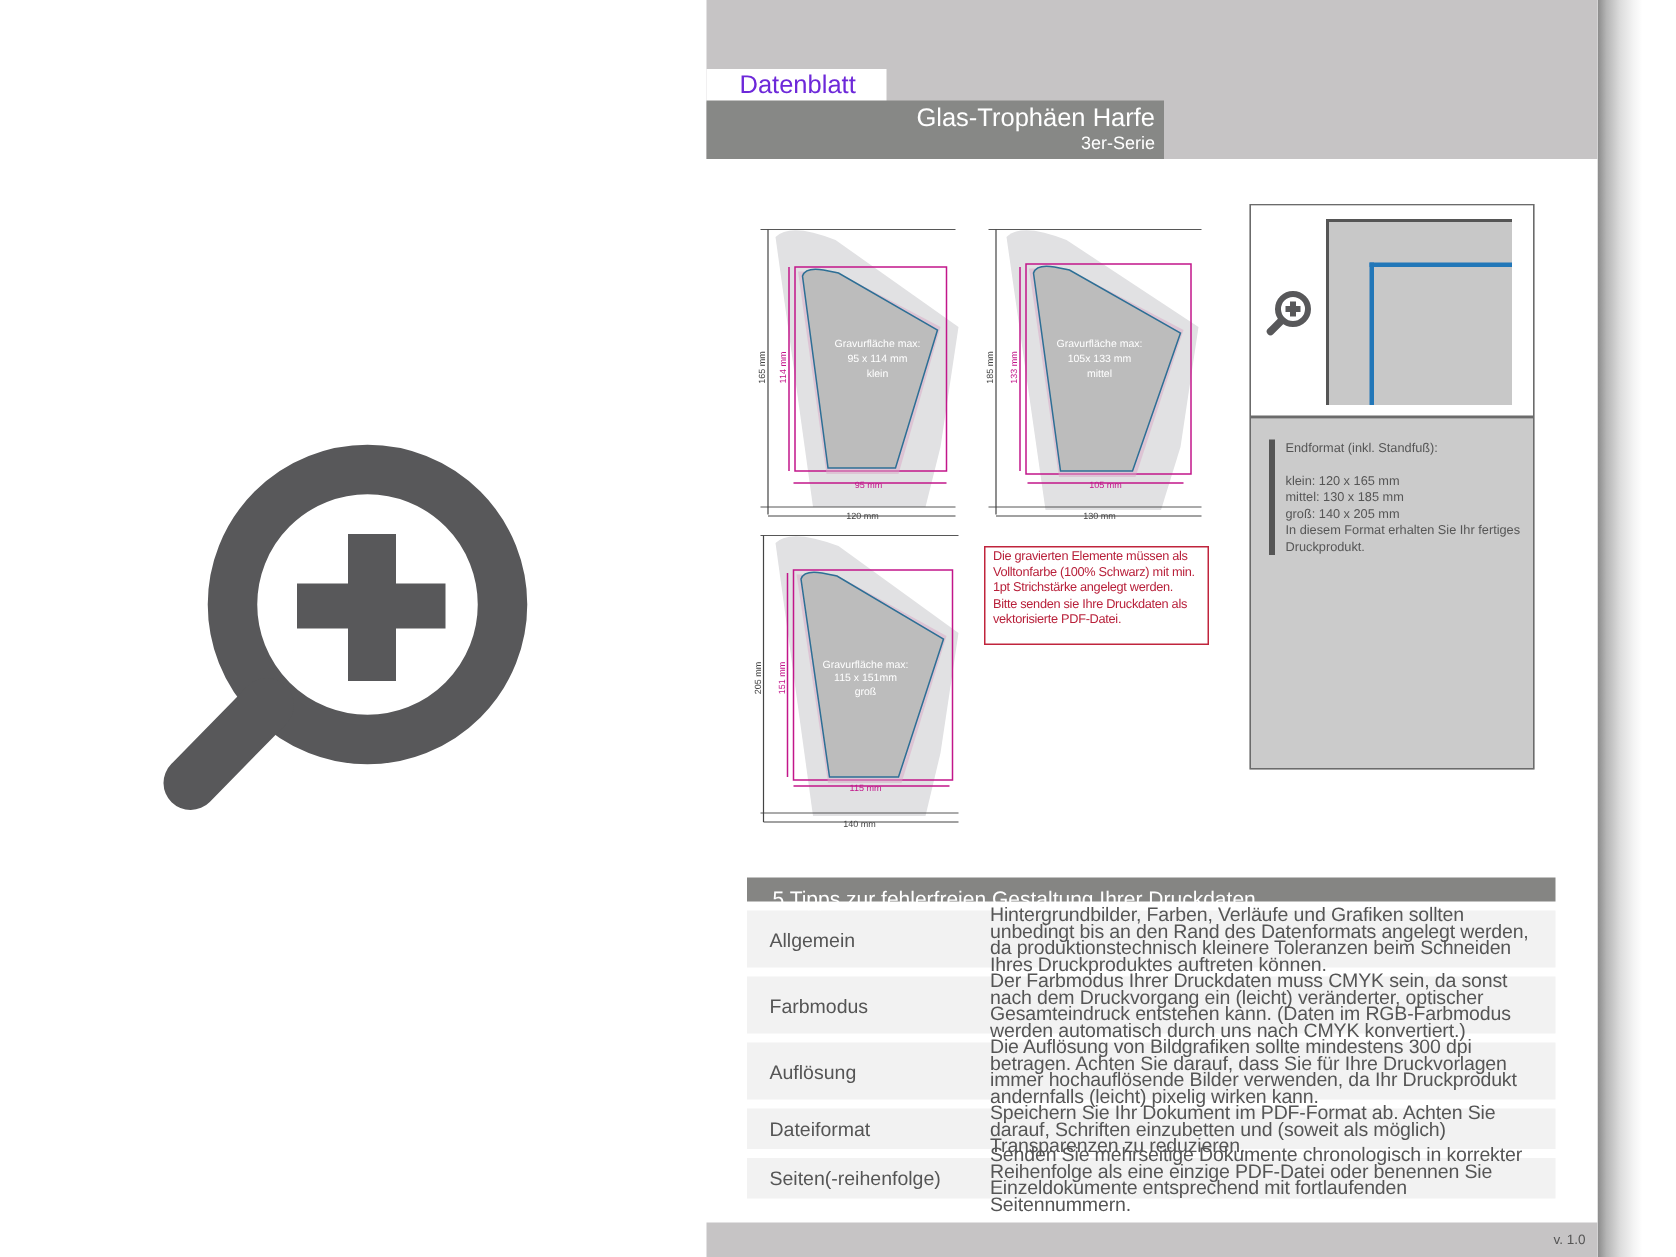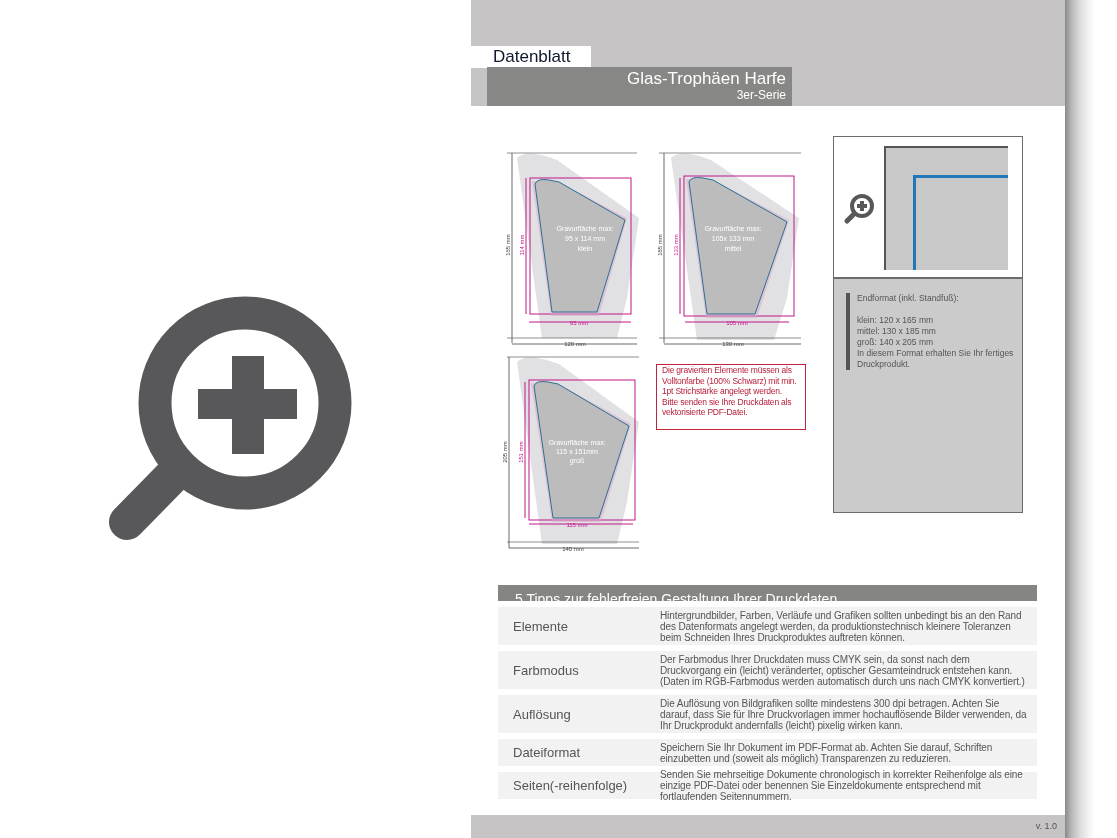--- a/index.html
+++ b/index.html
@@ -7,22 +7,22 @@
   body { position: relative; font-family: "Liberation Sans", sans-serif; color: #444; }
 
   .zoom-big { position: absolute; left: 100px; top: 290px; width: 290px; height: 270px; cursor: pointer; }
 
   .page { position: absolute; left: 471px; top: 0; width: 594px; height: 838px; background: #fff; }
   .page-shadow { position: absolute; left: 1065px; top: 0; width: 30px; height: 838px;
     background: linear-gradient(to right, #8a8a8a 0%, #b5b5b5 20%, #dcdcdc 50%, #f4f4f4 80%, #ffffff 100%); }
 
   .hdr-bg { position: absolute; left: 0; top: 0; width: 594px; height: 106px; background: #c6c4c5; }
   .hdr-label { position: absolute; left: 0; top: 46px; width: 120px; height: 22px; background: #fff;
-    font-size: 17px; color: #0f172a; padding-left: 22px; line-height: 22px; }
-  .hdr-bar { position: absolute; left: 0; top: 67px; width: 305px; height: 39px; background: #878886; color: #fff; text-align: right; padding-right: 6px; margin-left: 16px; }
+    font-size: 17px; color: #6d28d9; padding-left: 22px; line-height: 22px; }
+  .hdr-bar { position: absolute; left: 0; top: 67px; width: 305px; height: 39px; background: #878886; color: #fff; text-align: right; padding-right: 6px; }
   .hdr-title { font-size: 17px; line-height: 20px; margin-top: 2px; font-weight: 300; }
   .hdr-sub { font-size: 12px; line-height: 13px; }
 
   .diagram { position: absolute; }
   .diagram svg { display: block; }
   .dtext { font-family: "Liberation Sans", sans-serif; }
 
   .note-red { position: absolute; left: 656px; top: 364px; width: 150px; height: 66px; border: 1px solid #c0243c;
     color: #b8203a; font-size: 8.5px; line-height: 10.5px; padding: 0 5px; letter-spacing: -0.2px; }
 
@@ -35,21 +35,21 @@
   .pblock.dark { border-left: 4px solid #555; color: #555; top: 156px; }
   .pblock.pink { border-left: 4px solid #d0157e; color: #555; top: 244px; }
   .pblock.blue { border-left: 4px solid #2e78b4; color: #555; top: 332px; font-size: 7.5px; line-height: 9.5px; }
   .pink-t { color: #d0157e; }
   .blue-t { color: #2e78b4; font-size: 8.5px; }
 
   .tips { position: absolute; left: 498px; top: 585px; width: 539px; }
   .tips-head { height: 16px; background: #858583; color: #fff; font-size: 14px; line-height: 28px; padding-left: 17px; }
   .tip-row { display: flex; background: #f2f2f2; margin-top: 6px; align-items: center; }
   .tip-label { width: 162px; font-size: 13px; color: #555; padding-left: 15px; }
-  .tip-text { flex: 1; font-size: 10px; line-height: 11px; color: #555; padding: 3px 5px 3px 0; letter-spacing: -0.1px; }
+  .tip-text { flex: 1; font-size: 13px; line-height: 11px; color: #555; padding: 3px 5px 3px 0; letter-spacing: -0.1px; }
 
   .footer { position: absolute; left: 0; top: 815px; width: 594px; height: 23px; background: #c6c4c5; }
   .footer-ver { position: absolute; right: 8px; top: 6px; font-size: 9px; color: #555; }
 </style>
 </head>
 <body>
 
 <div class="zoom-big">
   <svg width="290" height="270" viewBox="0 0 290 270">
     <circle cx="145" cy="113" r="90" fill="none" stroke="#58585a" stroke-width="33"></circle>
@@ -165,21 +165,21 @@
     <div>groß: 140 x 205 mm</div>
     <div>In diesem Format erhalten Sie Ihr fertiges Druckprodukt.</div>
   </div>
 
 
 </div>
 
 <div class="tips">
   <div class="tips-head">5 Tipps zur fehlerfreien Gestaltung Ihrer Druckdaten</div>
   <div class="tip-row" style="height:38px;">
-    <div class="tip-label">Elemente</div>
+    <div class="tip-label">Allgemein</div>
     <div class="tip-text">Hintergrundbilder, Farben, Verläufe und Grafiken sollten unbedingt bis an den Rand des Datenformats angelegt werden, da produktionstechnisch kleinere Toleranzen beim Schneiden Ihres Druckproduktes auftreten können.</div>
   </div>
   <div class="tip-row" style="height:38px;">
     <div class="tip-label">Farbmodus</div>
     <div class="tip-text">Der Farbmodus Ihrer Druckdaten muss CMYK sein, da sonst nach dem Druckvorgang ein (leicht) veränderter, optischer Gesamteindruck entstehen kann. (Daten im RGB-Farbmodus werden automatisch durch uns nach CMYK konvertiert.)</div>
   </div>
   <div class="tip-row" style="height:38px;">
     <div class="tip-label">Auflösung</div>
     <div class="tip-text">Die Auflösung von Bildgrafiken sollte mindestens 300 dpi betragen. Achten Sie darauf, dass Sie für Ihre Druckvorlagen immer hochauflösende Bilder verwenden, da Ihr Druckprodukt andernfalls (leicht) pixelig wirken kann.</div>
   </div>

